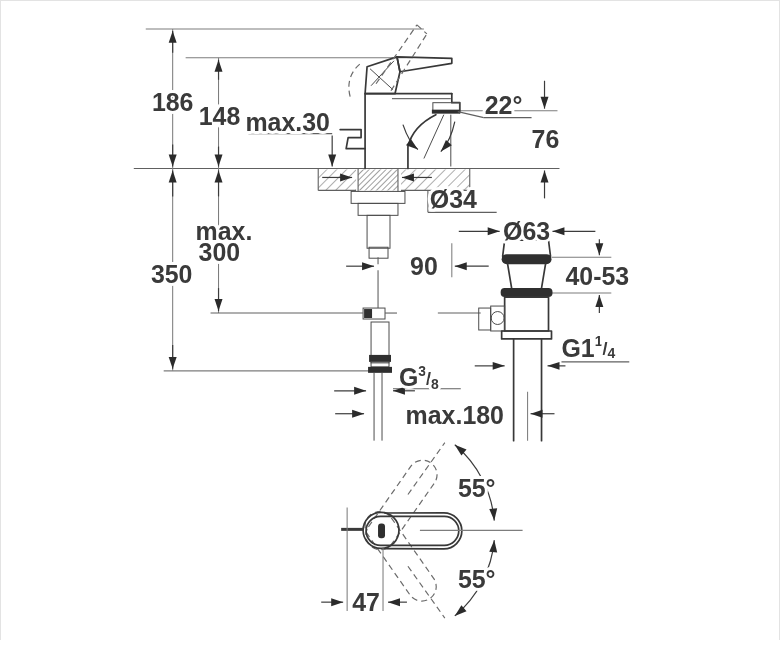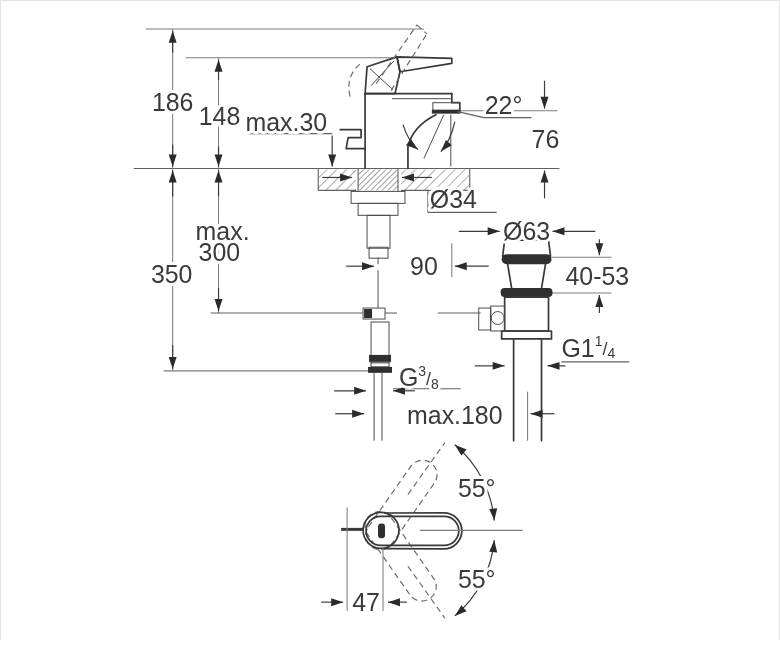--- a/index.html
+++ b/index.html
@@ -1,16 +1,16 @@
 <!DOCTYPE html>
 <html><head>
 <meta charset="utf-8">
 <style>
   html,body { margin:0; padding:0; background:#ffffff; }
-  .canvas { width:780px; height:640px; position:relative; background:#fff; }
+  .canvas { width:780px; height:640px; position:relative; background:#fff;font-weight:bold; }
   svg { display:block; border:1px solid #e3e3e3; box-sizing:border-box; }
   .ln   { stroke:#7d7d7d; stroke-width:1.05; fill:none; }
   .lnd  { stroke:#606060; stroke-width:1.1;  fill:none; }
   .arr  { stroke:#3c3c3c; stroke-width:1.2; fill:none; marker-end:url(#arw); }
   .arc2 { stroke:#3c3c3c; stroke-width:1.2; fill:none; marker-start:url(#arw); marker-end:url(#arw); }
   .obj  { stroke:#383838; stroke-width:1.7; fill:none; stroke-linejoin:round; stroke-linecap:round; }
   .objthin { stroke:#4c4c4c; stroke-width:1; fill:none; }
   .dash { stroke:#6b6b6b; stroke-width:1.2; fill:none; stroke-dasharray:6 4; }
   .dark { fill:#2f2f2f; stroke:none; }
   text.lbl { font-family:"Liberation Sans","DejaVu Sans",sans-serif; font-size:25px;

